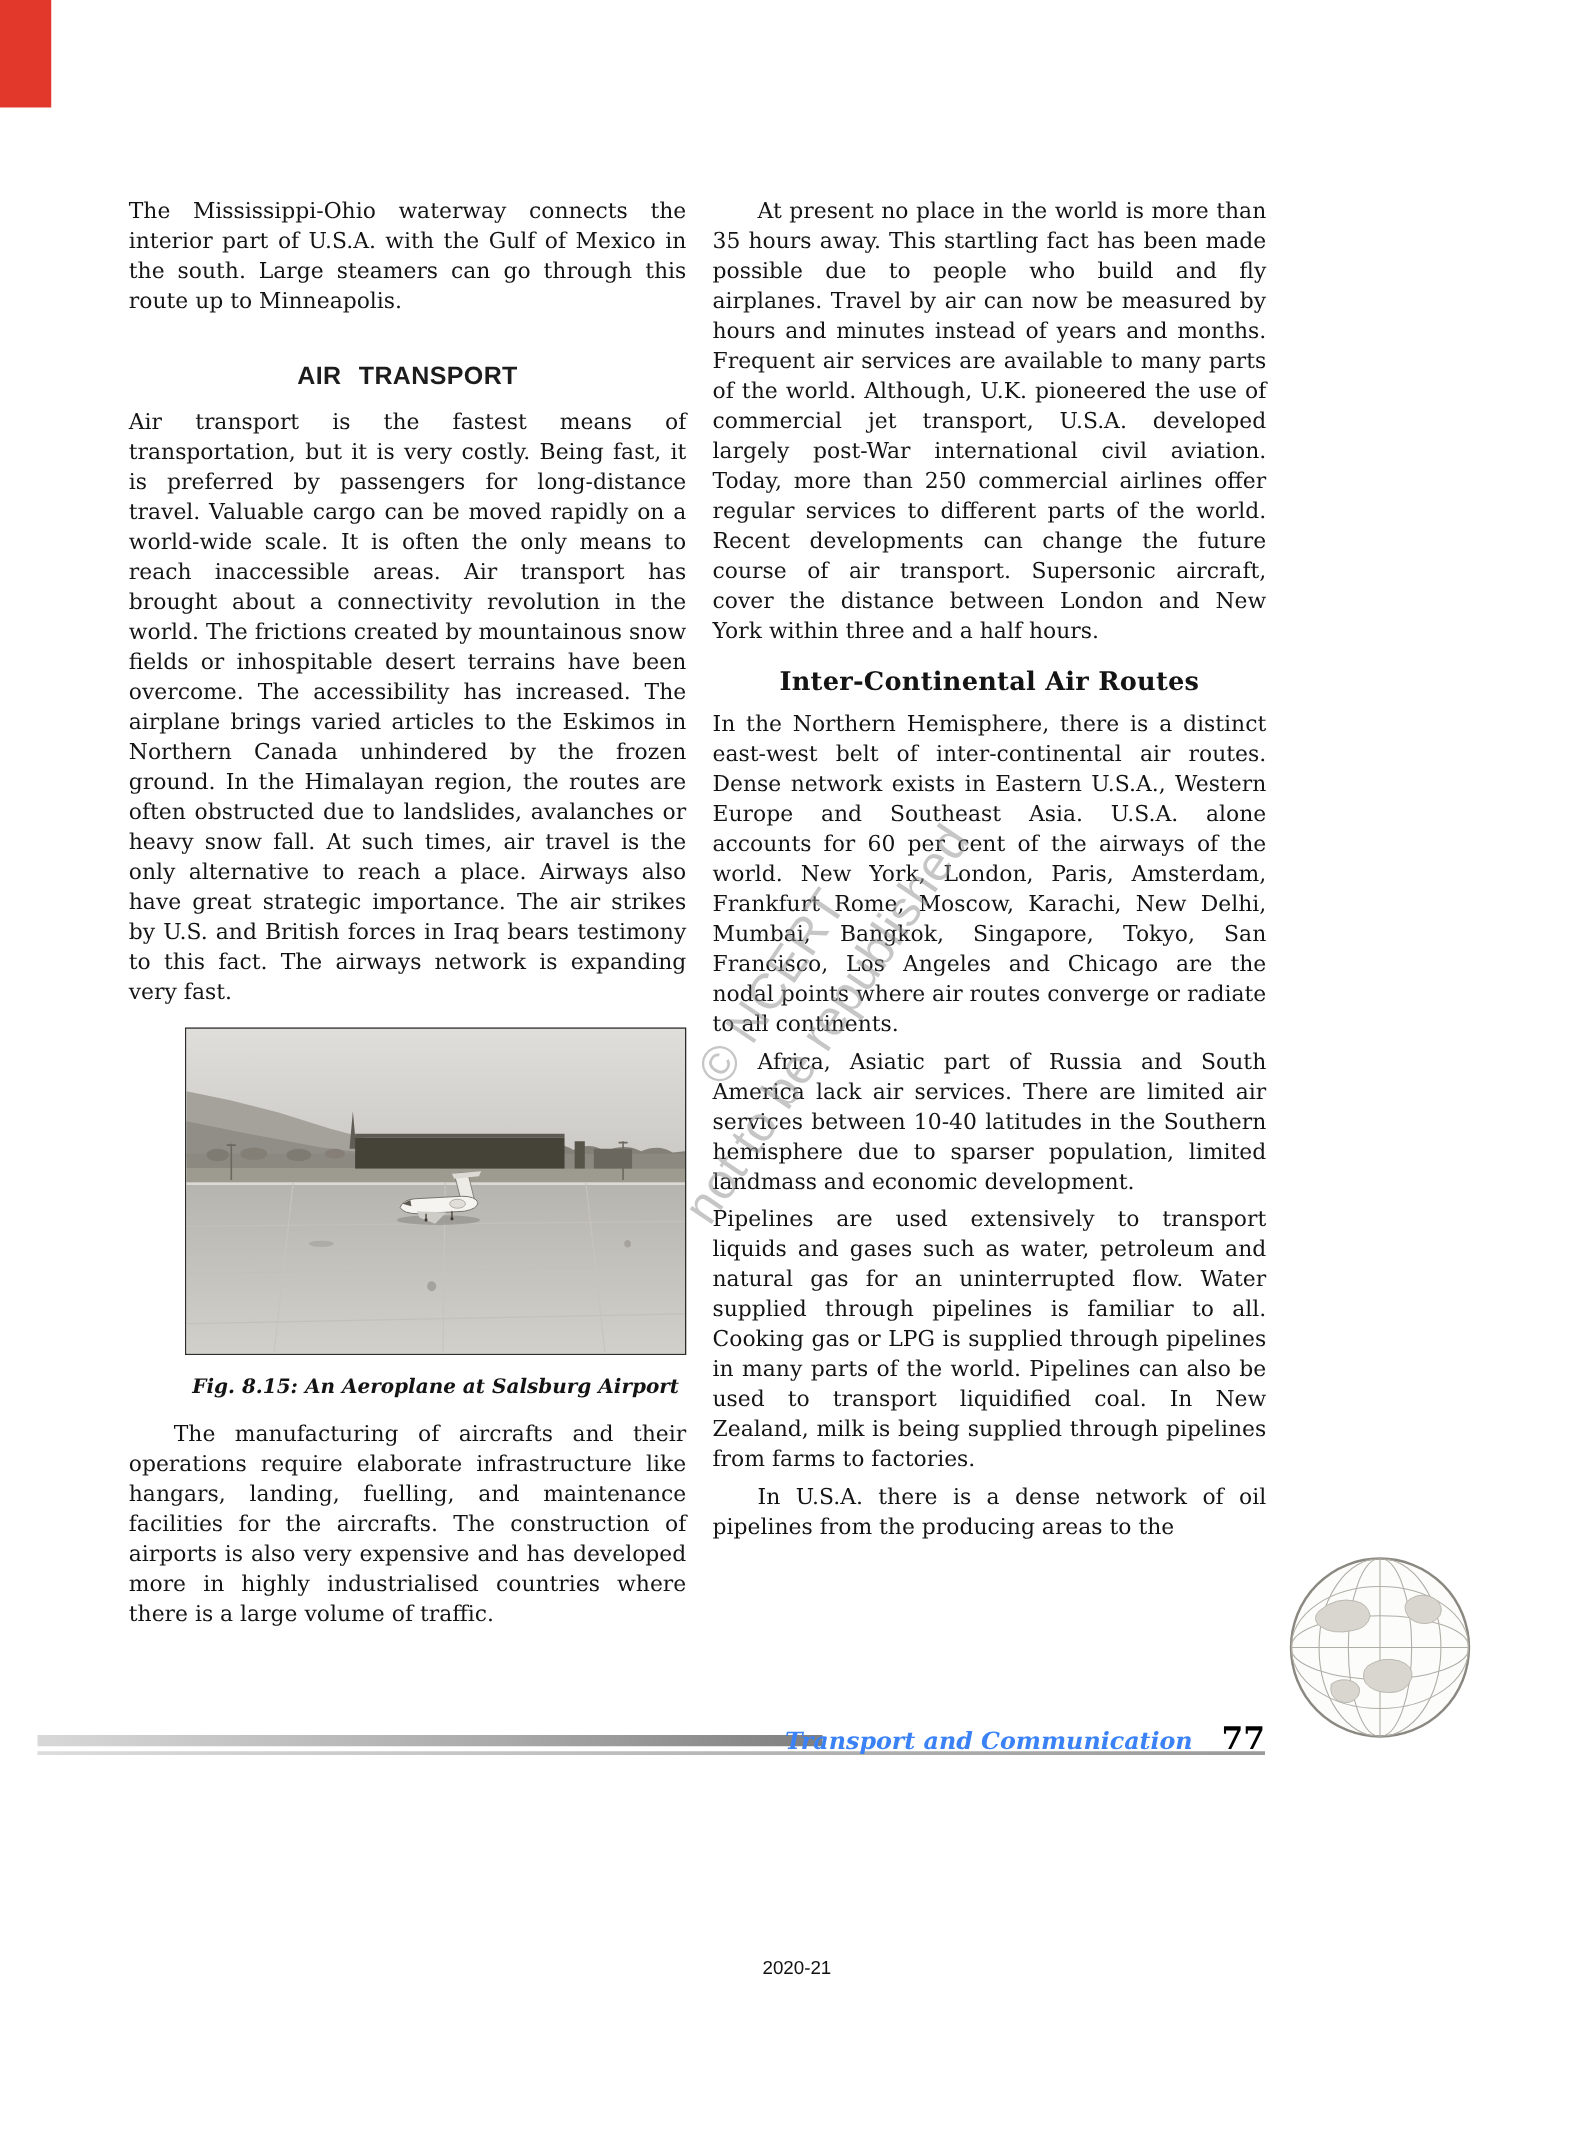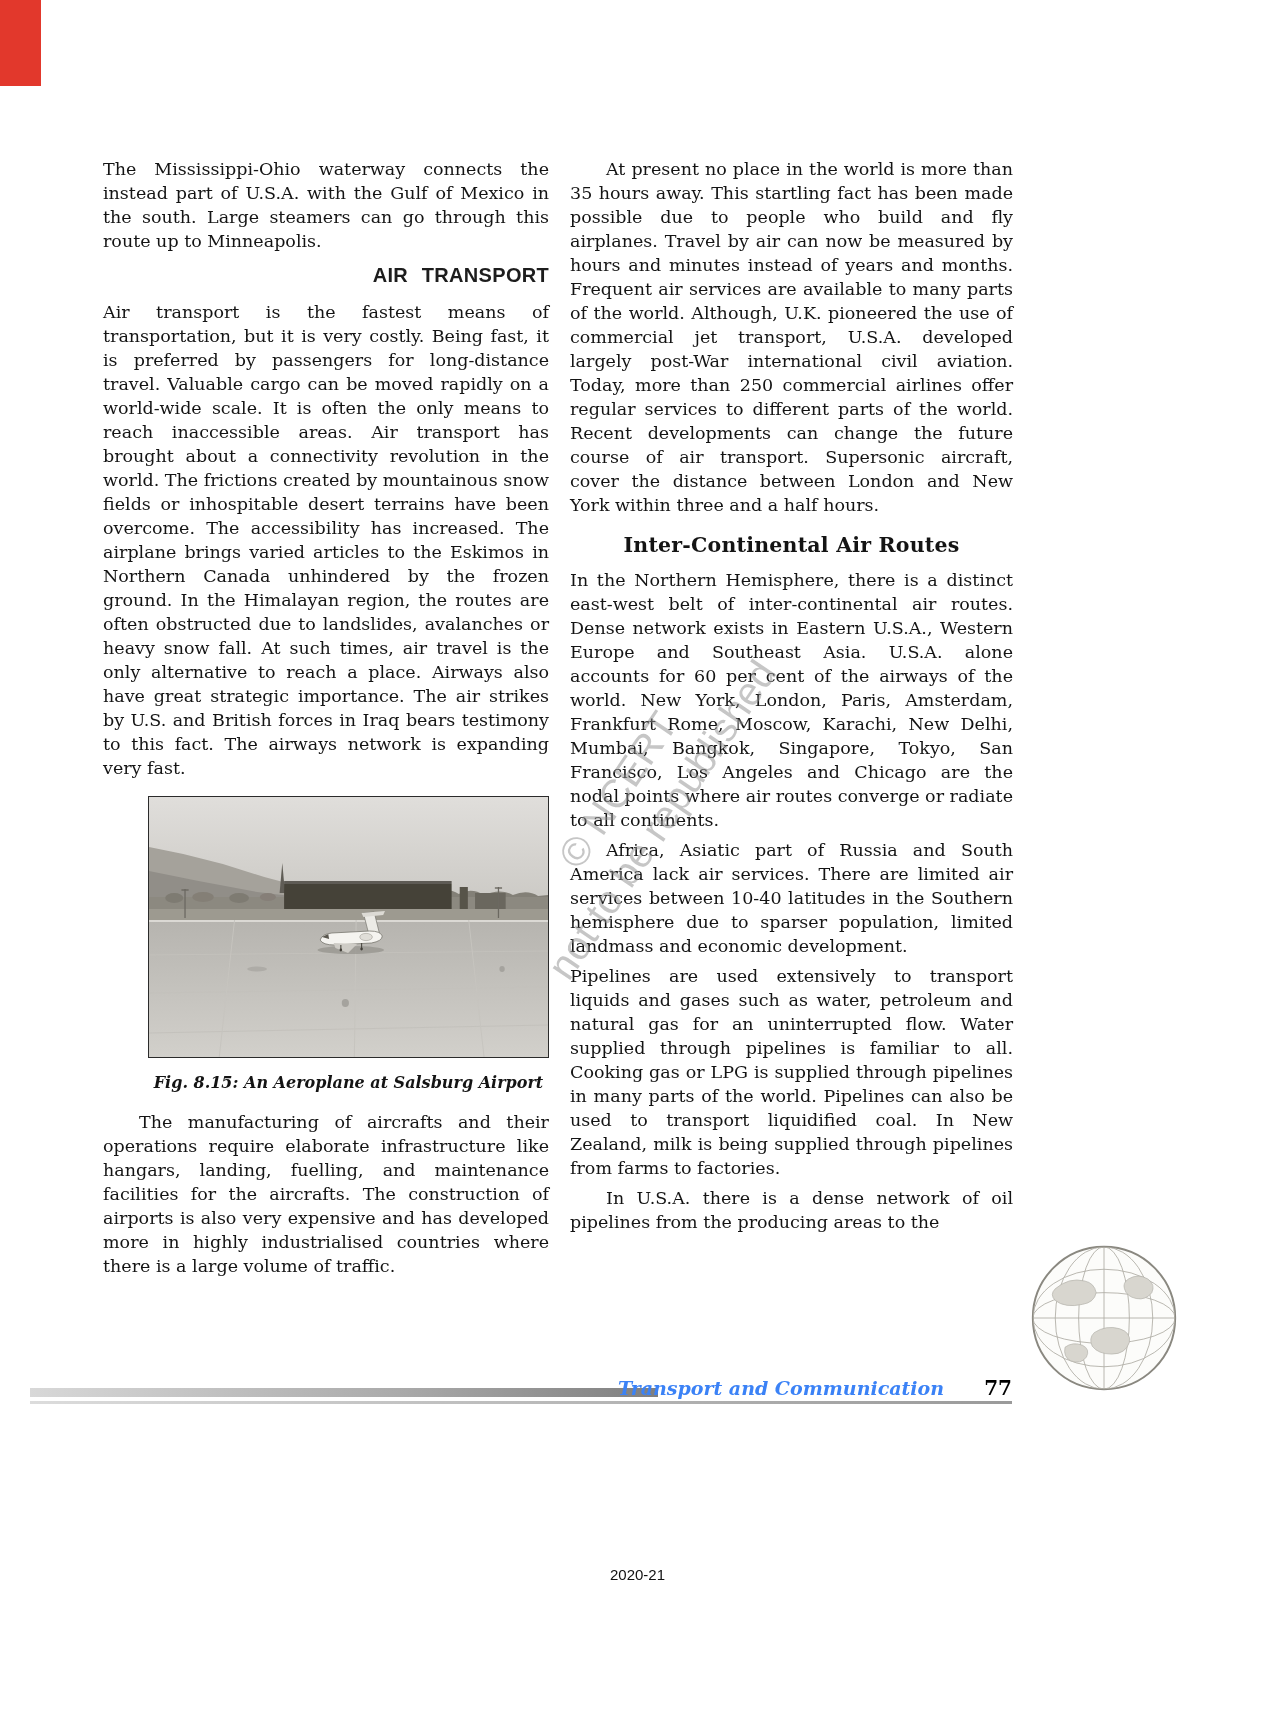--- a/index.html
+++ b/index.html
@@ -44,22 +44,22 @@
     text-align: left;
   }
 
   .sans-heading {
     font-family: "Liberation Sans", "DejaVu Sans", sans-serif;
     font-size: 20px;
     font-weight: bold;
     color: #1d1d1d;
     letter-spacing: 0.3px;
     word-spacing: 8px;
-    margin: 10px 0 13px 0;
-    text-align: right;
+    margin: 36px 0 13px 0;
+    text-align: center;
   }
 
   .serif-heading {
     font-size: 20.5px;
     font-weight: bold;
     letter-spacing: 0.2px;
     margin: 16px 0 11px 0;
     text-align: center;
   }
 
@@ -116,23 +116,23 @@
     z-index: 3;
   }
   .chapter-title {
     font-style: italic;
     font-weight: bold;
     font-size: 19px;
     color: #3b82f6;
   }
   .page-number {
     font-weight: bold;
-    font-size: 20px;
+    font-size: 25px;
     color: #000000;
-    margin-left: 35px;
+    margin-left: 18px;
   }
 
   .globe {
     position: absolute;
     left: 1026px; top: 1240px;
     width: 156px; height: 156px;
     z-index: 1;
   }
   .globe svg { display: block; width: 156px; height: 156px; }
 
@@ -147,21 +147,21 @@
   }
 </style>
 </head>
 <body>
 
 <div class="page">
 
   <div class="corner-mark"></div>
 
   <div class="col col-left">
-    <p>The Mississippi-Ohio waterway connects the instead part of U.S.A. with the Gulf of Mexico in the south. Large steamers can go through this route up to Minneapolis.</p>
+    <p>The Mississippi-Ohio waterway connects the interior part of U.S.A. with the Gulf of Mexico in the south. Large steamers can go through this route up to Minneapolis.</p>
 
     <h2 class="sans-heading">AIR TRANSPORT</h2>
     <p>Air transport is the fastest means of transportation, but it is very costly. Being fast, it is preferred by passengers for long-distance travel. Valuable cargo can be moved rapidly on a world-wide scale. It is often the only means to reach inaccessible areas. Air transport has brought about a connectivity revolution in the world. The frictions created by mountainous snow fields or inhospitable desert terrains have been overcome. The accessibility has increased. The airplane brings varied articles to the Eskimos in Northern Canada unhindered by the frozen ground. In the Himalayan region, the routes are often obstructed due to landslides, avalanches or heavy snow fall. At such times, air travel is the only alternative to reach a place. Airways also have great strategic importance. The air strikes by U.S. and British forces in Iraq bears testimony to this fact. The airways network is expanding very fast.</p>
 
     <figure class="photo-figure">
       <div class="photo-frame">
         <svg viewBox="0 0 443 260" preserveAspectRatio="none" aria-hidden="true">
           <defs>
             <linearGradient id="skyG" x1="0" y1="0" x2="0" y2="1">
               <stop offset="0" stop-color="#e0dedb"></stop>

